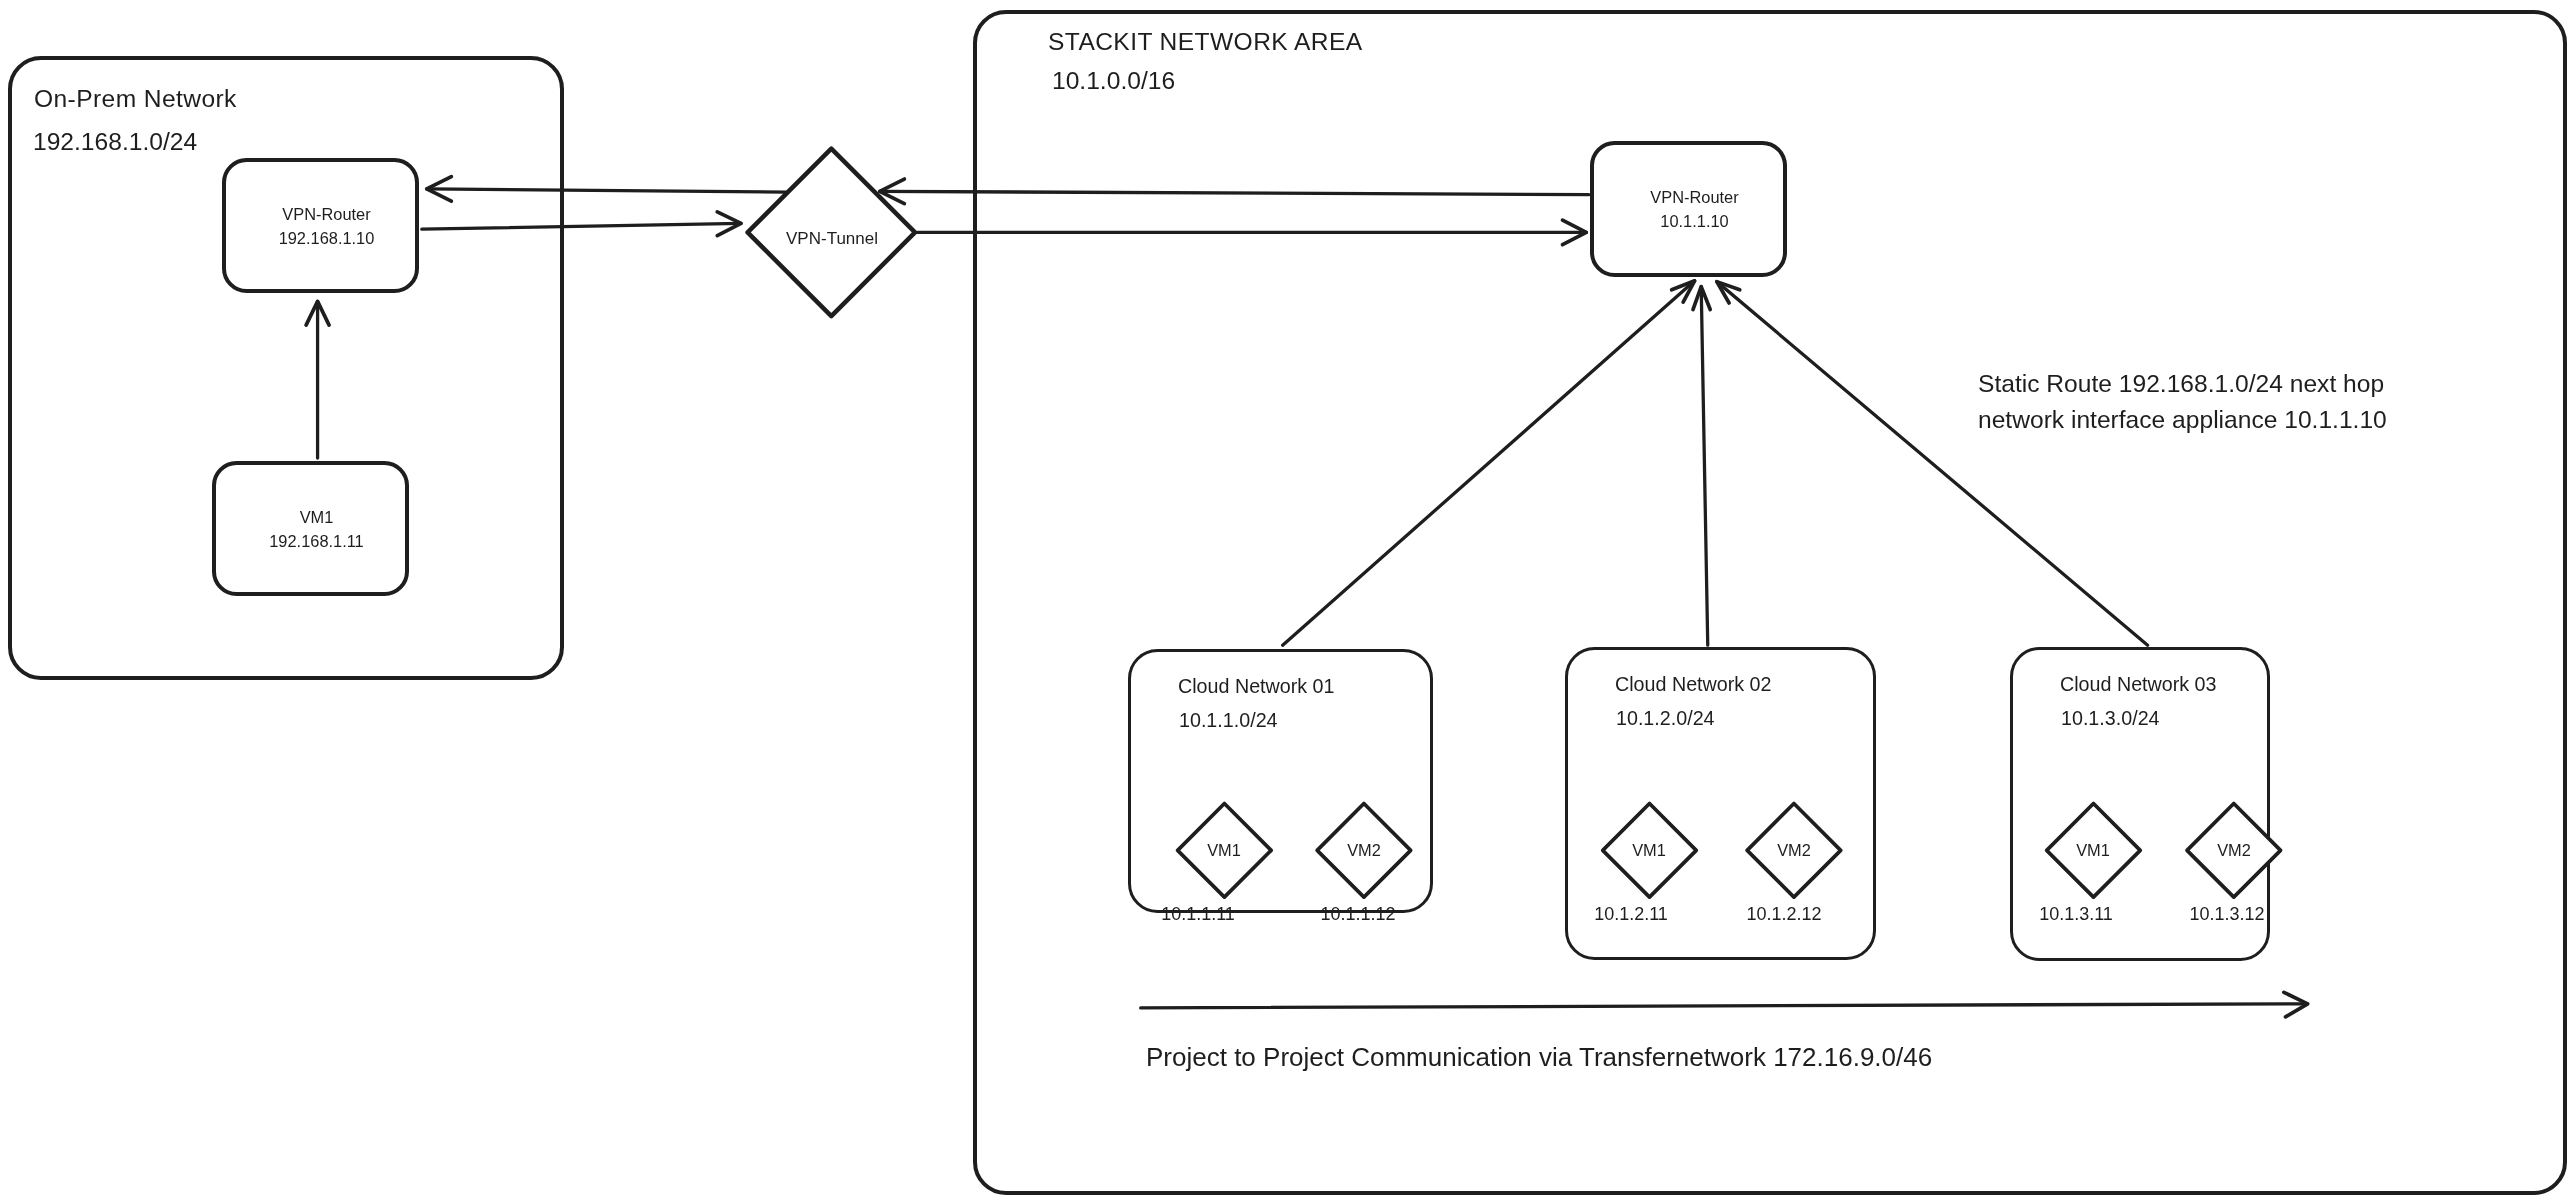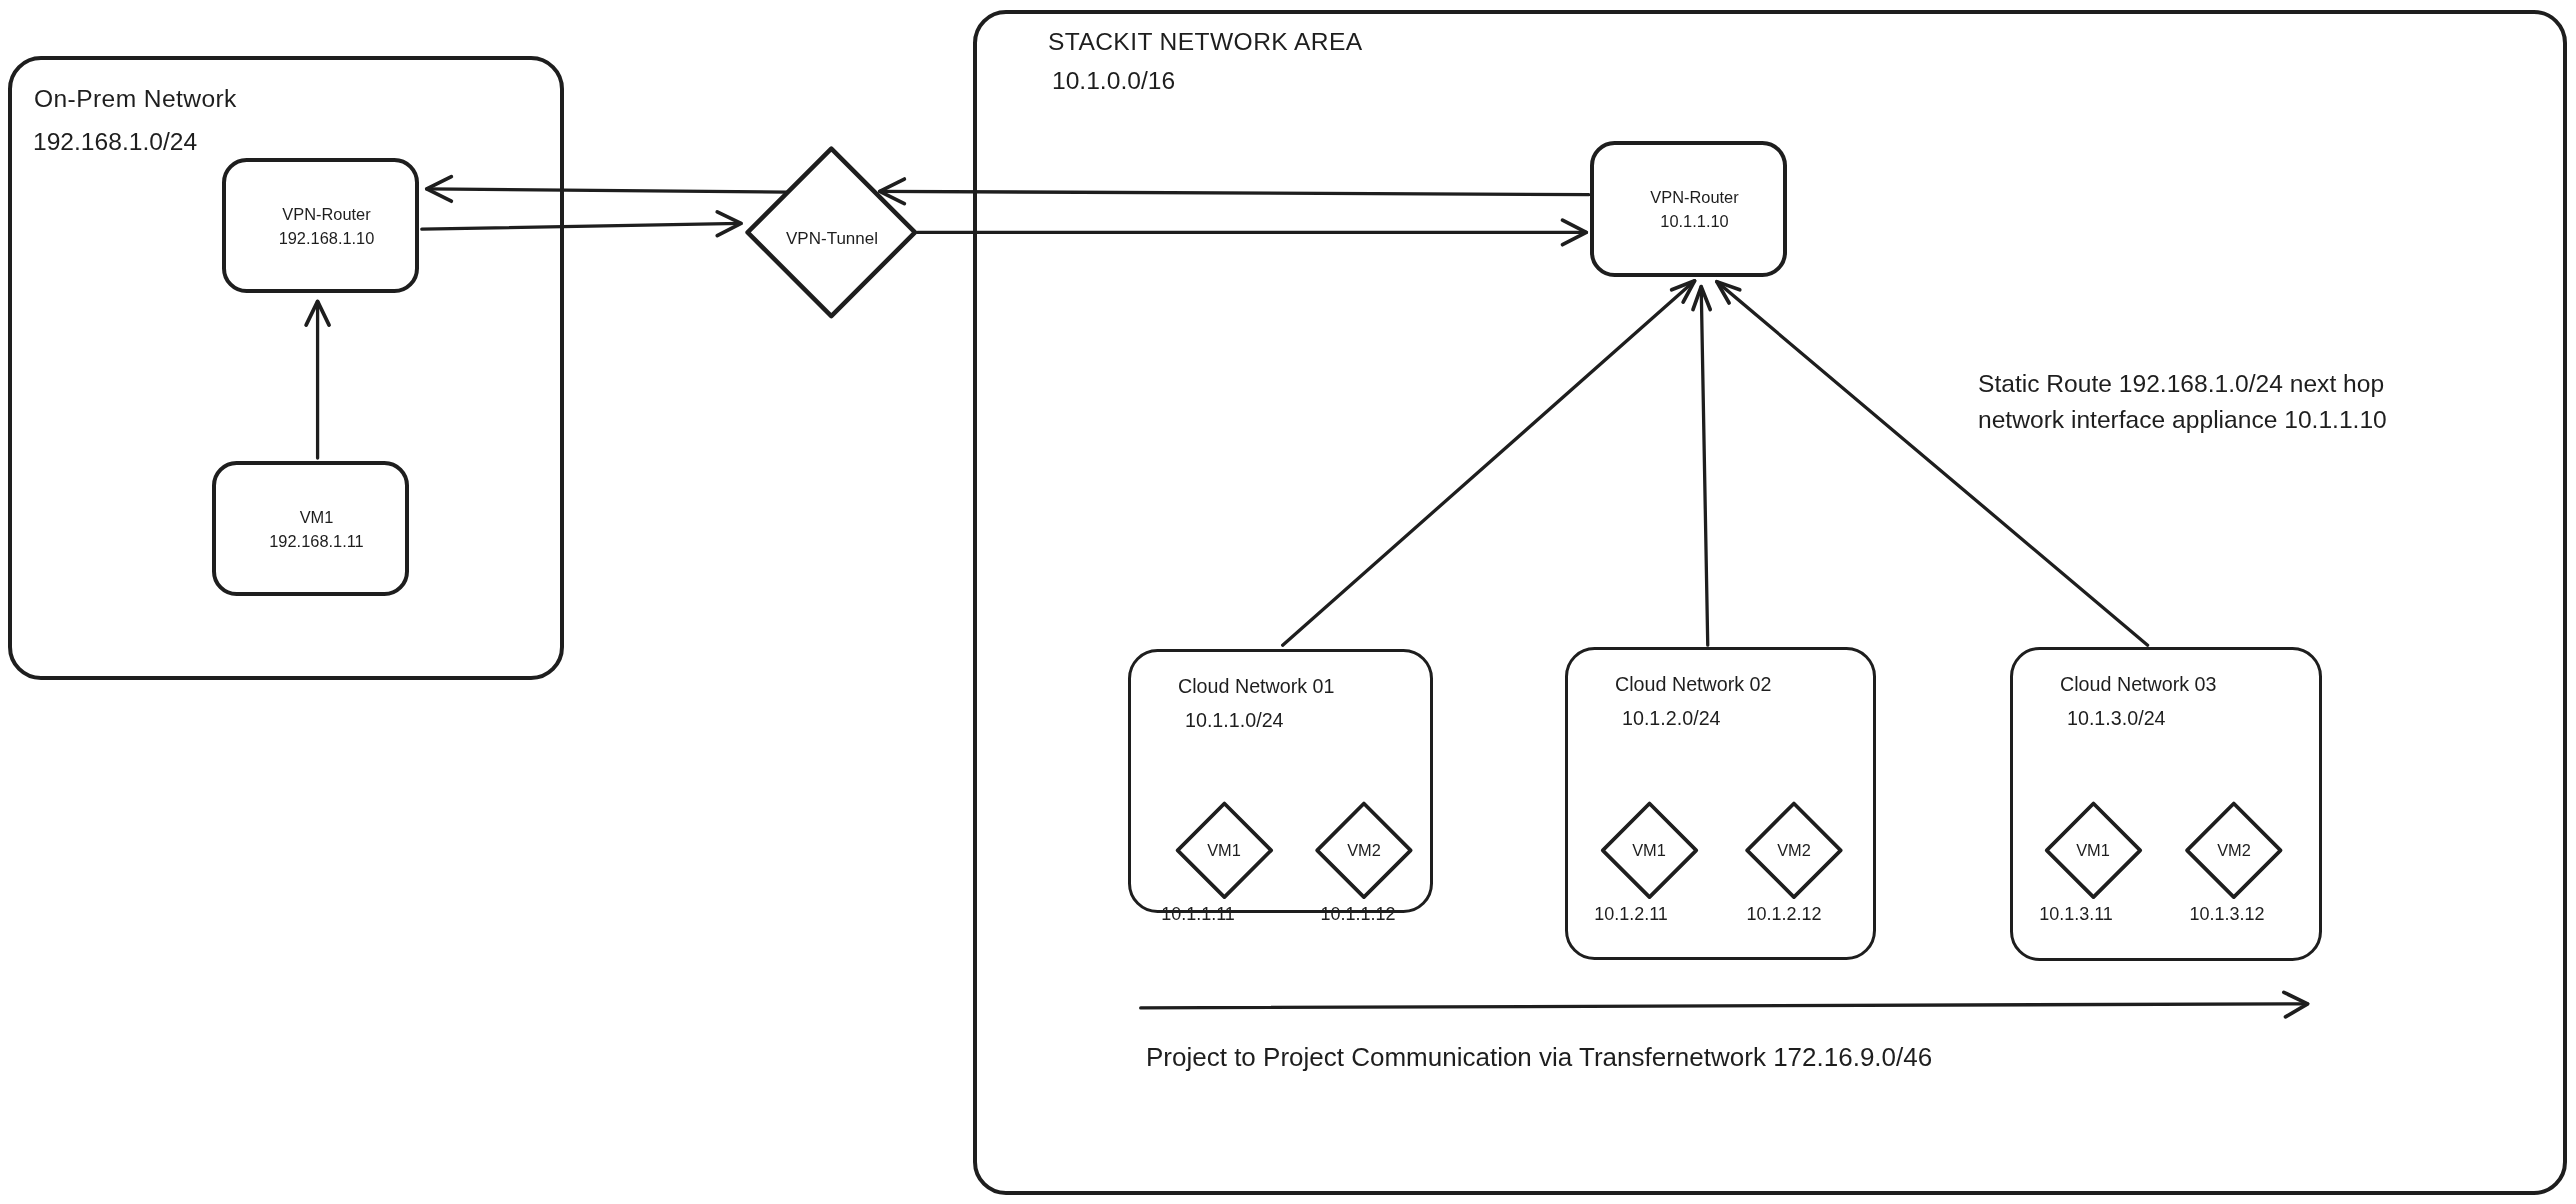--- a/index.html
+++ b/index.html
@@ -48,21 +48,21 @@
   }
   .node-label { font-size: 16.4px; line-height: 24px; z-index: 2; }
   .txt {
     position: absolute;
     white-space: nowrap;
     z-index: 2;
   }
   .section-title { font-size: 24.6px; letter-spacing: 0.4px; }
   .section-subnet { font-size: 24.6px; }
   .cloud-title { position: absolute; left: 47px; top: 23px; font-size: 19.7px; white-space: nowrap; }
-  .cloud-subnet { position: absolute; left: 54px; top: 57px; font-size: 19.7px; white-space: nowrap; }
+  .cloud-subnet { position: absolute; left: 48px; top: 57px; font-size: 19.7px; white-space: nowrap; }
   .diamond-label {
     position: absolute;
     transform: translate(-50%, -50%);
     font-size: 16.4px;
     z-index: 2;
     white-space: nowrap;
   }
   .ip-label {
     position: absolute;
     transform: translateX(-50%);
@@ -176,21 +176,21 @@
 
   <div class="box cloud-box" style="left:1565px; top:647px; width:311px; height:313px;text-align:center;">
     <div class="cloud-title">Cloud Network 02</div>
     <div class="cloud-subnet">10.1.2.0/24</div>
   </div>
   <div class="diamond-label" style="left:1649px; top:850px;">VM1</div>
   <div class="diamond-label" style="left:1794px; top:850px;">VM2</div>
   <div class="ip-label" style="left:1631px; top:904px;">10.1.2.11</div>
   <div class="ip-label" style="left:1784px; top:904px;text-align:right;">10.1.2.12</div>
 
-  <div class="box cloud-box" style="left:2010px; top:647px; width:312px; height:314px;">
+  <div class="box cloud-box" style="left:2010px; top:647px; width:260px; height:314px;">
     <div class="cloud-title">Cloud Network 03</div>
     <div class="cloud-subnet">10.1.3.0/24</div>
   </div>
   <div class="diamond-label" style="left:2093px; top:850px;">VM1</div>
   <div class="diamond-label" style="left:2234px; top:850px;">VM2</div>
   <div class="ip-label" style="left:2076px; top:904px;">10.1.3.11</div>
   <div class="ip-label" style="left:2227px; top:904px;">10.1.3.12</div>
 
   <div class="txt caption" style="left:1146px; top:1042px;">Project to Project Communication via Transfernetwork 172.16.9.0/46</div>
 

